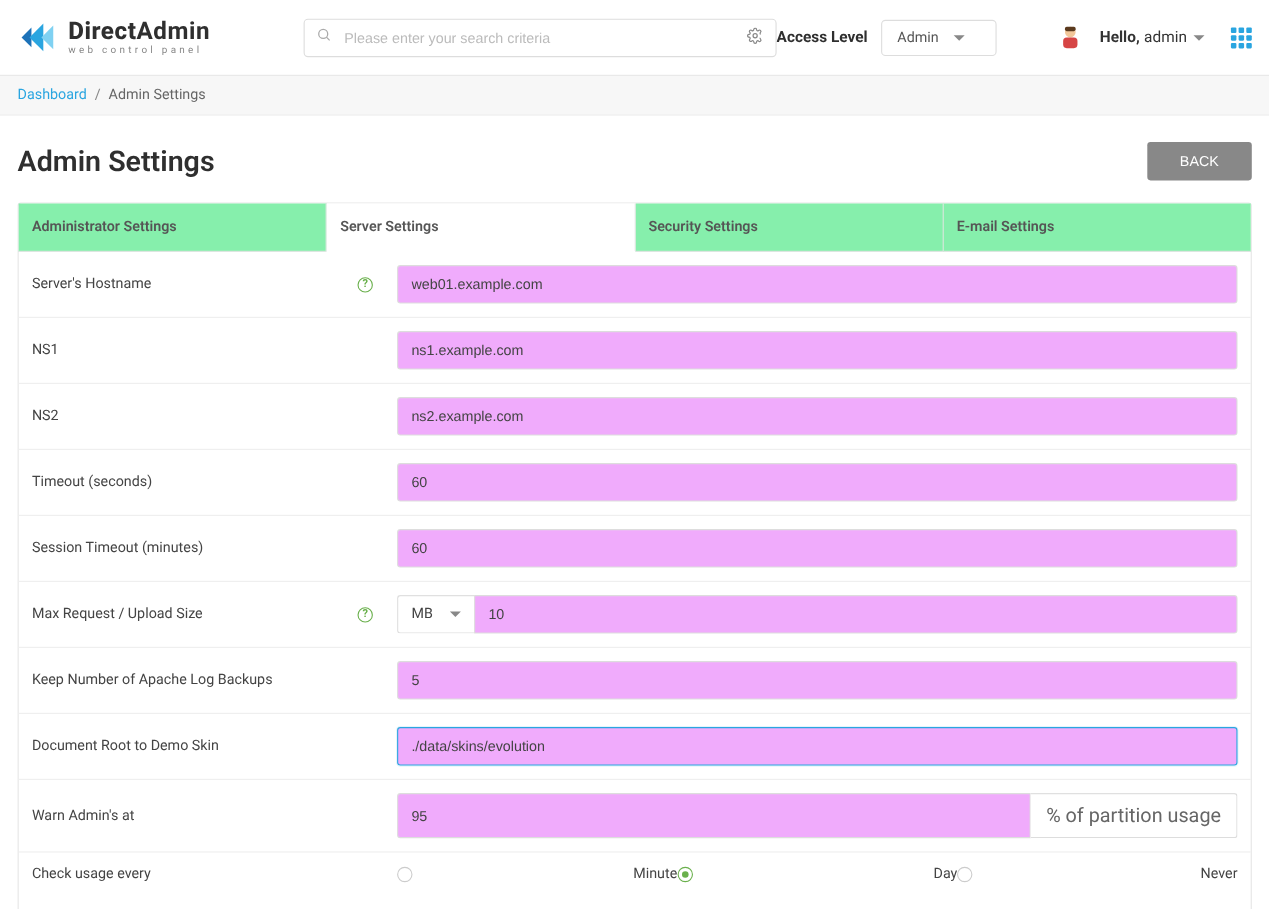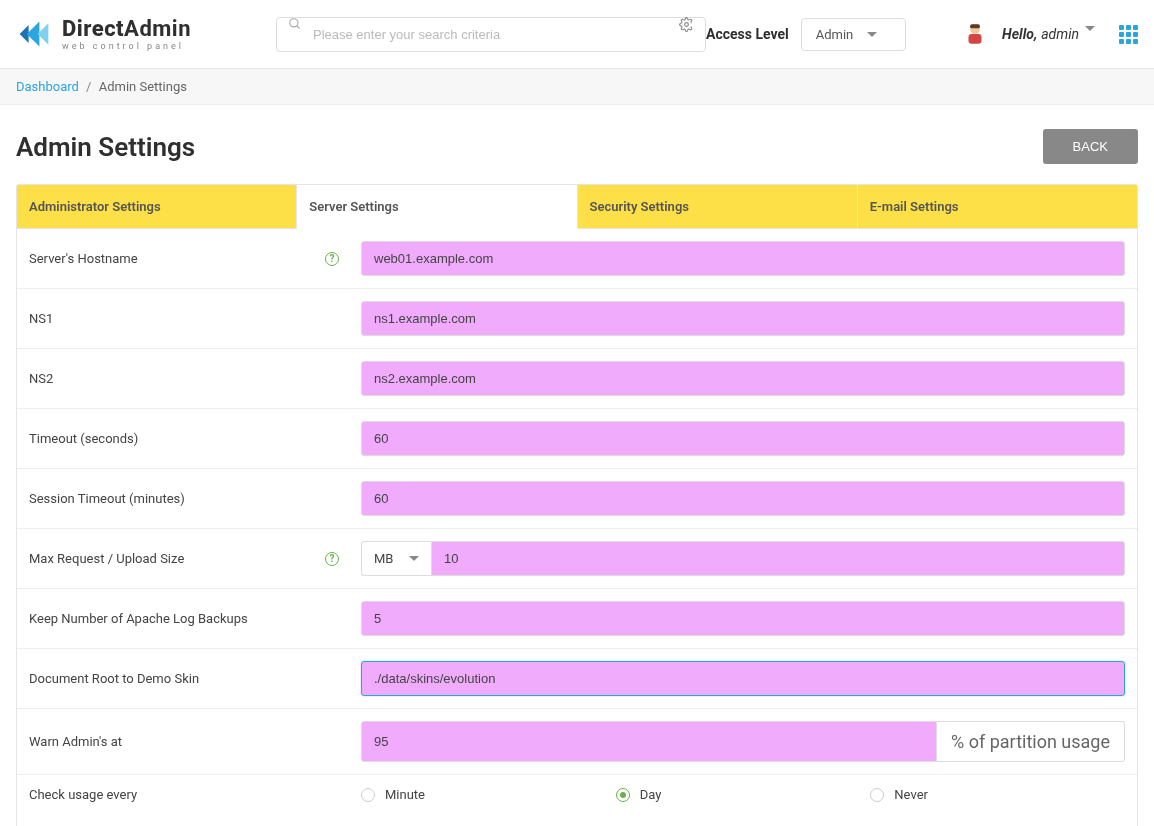--- a/index.html
+++ b/index.html
@@ -4,60 +4,60 @@
 <style>
 * { box-sizing: border-box; margin: 0; padding: 0; }
 body { font-family: -apple-system, BlinkMacSystemFont, "Segoe UI", Roboto, Helvetica, Arial, sans-serif; font-size: 14px; color: #333; background: #fff; }
 .header { display: flex; align-items: center; padding: 16px; border-bottom: 1px solid #e5e5e5; }
 .logo-wrap { display: flex; align-items: center; gap: 10px; min-width: 260px; }
 .logo-icon { width: 36px; height: 36px; position: relative; }
 .logo-text-wrap { display: flex; flex-direction: column; line-height: 1; }
 .logo-text { font-size: 22px; font-weight: 700; color: #2f2f2f; letter-spacing: 0.5px; }
 .logo-text .bold { font-weight: 800; }
 .logo-sub { font-size: 9px; color: #888; letter-spacing: 3px; text-transform: lowercase; margin-top: 2px; }
-.search-wrap { flex: 1; position: relative; display: flex; align-items: flex-start; max-width: 430px; }
+.search-wrap { flex: 1; position: relative; display: flex; align-items: center; max-width: 430px; }
 .search-wrap input { width: 100%; border: 1px solid #ddd; border-radius: 4px; padding: 9px 36px; font-size: 13px; color: #333; }
 .search-wrap input::placeholder { color: #bbb; }
 .search-icon { position: absolute; left: 12px; color: #aaa; }
 .gear-icon { position: absolute; right: 12px; color: #888; cursor: pointer; }
 .access-wrap { display: flex; align-items: center; gap: 12px; }
 .access-label { font-weight: 700; color: #2f2f2f; font-size: 14px; }
 .access-select { border: 1px solid #ddd; border-radius: 4px; padding: 8px 28px 8px 14px; font-size: 13px; color: #555; position: relative; cursor: pointer; display: flex; align-items: center; gap: 8px; }
 .caret { width: 0; height: 0; border-left: 5px solid transparent; border-right: 5px solid transparent; border-top: 5px solid #888; display: inline-block; margin-left: 6px; }
 .user-wrap { display: flex; align-items: center; gap: 14px; margin-left: auto; }
 .avatar { width: 26px; height: 26px; }
-.greeting { font-size: 14px; color: #333; display: flex; cursor: pointer; font-style: italic; }
+.greeting { font-size: 14px; color: #333; display: flex; align-items: center; cursor: pointer; }
 .greeting b { font-weight: 700; margin-right: 4px; }
 .grid-icon { display: grid; grid-template-columns: repeat(3, 5px); grid-template-rows: repeat(3, 5px); gap: 2px; cursor: pointer; margin-left: 10px; }
 .grid-icon span { background: #2aa5e0; width: 5px; height: 5px; border-radius: 1px; }
 .breadcrumb-bar { background: #f7f7f7; border-bottom: 1px solid #eee; padding: 10px 16px; font-size: 13px; }
 .breadcrumb-bar a { color: #2aa5e0; text-decoration: none; }
 .breadcrumb-bar .sep { color: #888; margin: 0 4px; }
 .breadcrumb-bar .current { color: #666; }
 .title-row { display: flex; align-items: center; justify-content: space-between; padding: 24px 16px 20px; }
 .page-title { font-size: 26px; font-weight: 600; color: #2f2f2f; }
 .back-btn { background: #888; color: #fff; border: none; border-radius: 3px; padding: 10px 30px; font-weight: 400; font-size: 13px; cursor: pointer; }
 .tabs-panel { margin: 0 16px 16px; border: 1px solid #e5e5e5; border-radius: 3px 3px 0 0; }
 .tabs-row { display: flex; }
-.tab { flex: 1; padding: 14px 12px; font-size: 13px; font-weight: 600; color: #555; border-right: 1px solid #e5e5e5; border-bottom: 1px solid #e5e5e5; background: #fde047; cursor: pointer; }
+.tab { flex: 1; padding: 14px 12px; font-size: 13px; font-weight: 600; color: #555; border-right: 1px solid #e5e5e5; border-bottom: 1px solid #e5e5e5; background: #86efac; cursor: pointer; }
 .tab:last-child { border-right: none; }
 .tab.active { background: #fff; border-bottom: 1px solid #fff; }
 .form-body { }
 .form-row { display: flex; align-items: center; padding: 12px; border-bottom: 1px solid #eee; gap: 12px; }
 .form-label { width: 320px; font-size: 13px; color: #444; display: flex; align-items: center; padding-right: 10px; gap: 28px; }
 .help-icon { margin-left: auto; color: #6ab04c; border: 1.5px solid #6ab04c; border-radius: 50%; width: 14px; height: 14px; display: inline-flex; align-items: center; justify-content: center; font-size: 10px; font-weight: 700; cursor: pointer; }
 .form-field { flex: 1; display: flex; gap: 0; }
 .text-input { flex: 1; border: 1px solid #ddd; border-radius: 3px; padding: 9px 12px; font-size: 13px; color: #444; background: #f0abfc; }
 .text-input.focused { border-color: #2aa5e0; box-shadow: 0 0 0 1px rgba(42,165,224,0.12); outline: none; }
 .unit-select { border: 1px solid #ddd; border-right: none; border-radius: 3px 0 0 3px; padding: 9px 12px; font-size: 13px; color: #444; display: flex; align-items: center; cursor: pointer; min-width: 70px; }
 .unit-select + .text-input { border-radius: 0 3px 3px 0; }
 .input-suffix { border: 1px solid #ddd; border-left: none; border-radius: 0 3px 3px 0; padding: 9px 14px; font-size: 18px; color: #666; background: #fff; white-space: nowrap; }
 .text-input.joined-left { border-radius: 3px 0 0 3px; }
 .radio-group { flex: 1; display: flex; gap: 0; }
-.radio-opt { flex: 1; display: flex; align-items: center; gap: 10px; cursor: pointer; font-size: 13px; color: #444; }
+.radio-opt { flex: 1; display: flex; align-items: center; gap: 10px; cursor: pointer; font-size: 13px; color: #444; justify-content: space-between; }
 .radio-circle { width: 14px; height: 14px; border: 1.5px solid #ccc; border-radius: 50%; display: inline-flex; align-items: center; justify-content: center; }
 .radio-opt.selected .radio-circle { border-color: #6ab04c; }
 .radio-dot { width: 6px; height: 6px; border-radius: 50%; background: #6ab04c; display: none; }
 .radio-opt.selected .radio-dot { display: block; }
 .save-row { display: flex; justify-content: flex-end; padding: 14px 12px 0; }
 .save-btn { background: #7ec850; color: #fff; border: none; border-radius: 3px; padding: 10px 22px; font-weight: 700; font-size: 13px; cursor: pointer; }
 </style>
 </head>
 <body>
 

